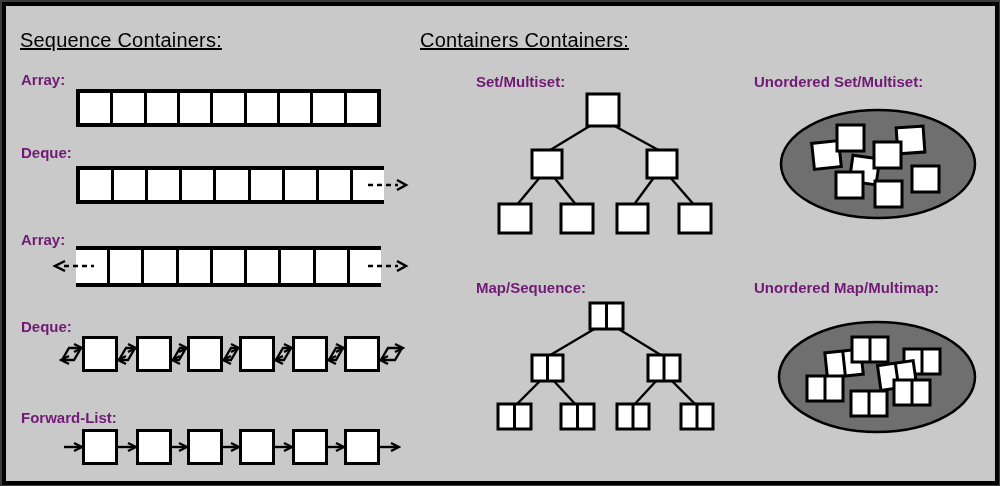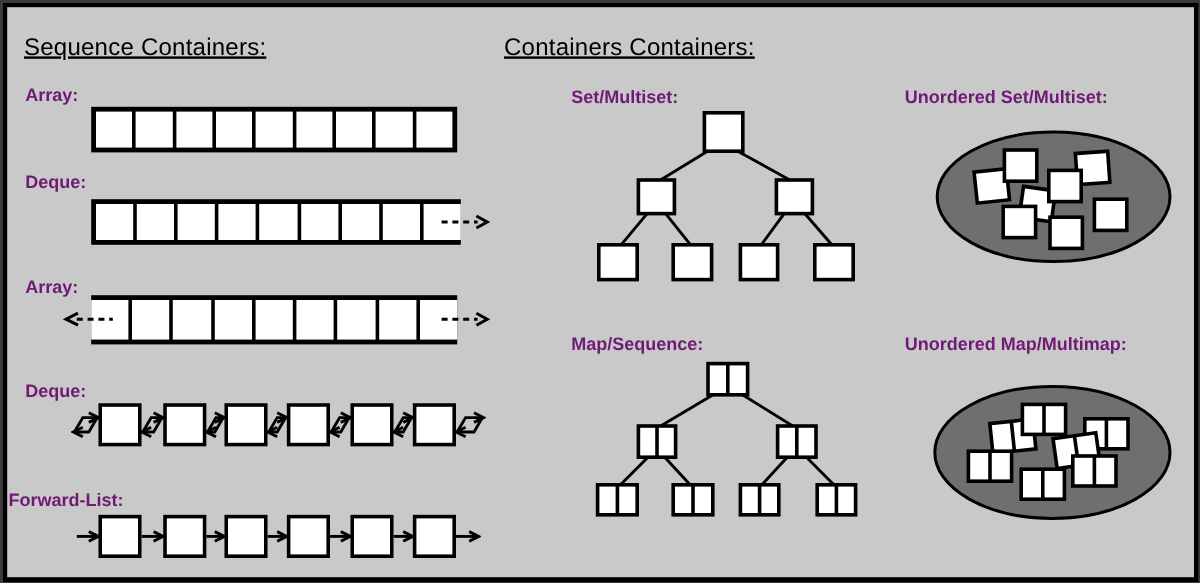--- a/index.html
+++ b/index.html
@@ -26,21 +26,21 @@
 <div class="canvas">
 <div class="frame">
 
   <div class="header" style="left:14px;top:23px">Sequence Containers:</div>
   <div class="header" style="left:414px;top:23px">Containers Containers:</div>
 
   <div class="label" style="left:15px;top:65px">Array:</div>
   <div class="label" style="left:15px;top:138px">Deque:</div>
   <div class="label" style="left:15px;top:225px">Array:</div>
   <div class="label" style="left:15px;top:312px">Deque:</div>
-  <div class="label" style="left:1px;top:403px">Forward-List:</div>
+  <div class="label" style="left:15px;top:403px">Forward-List:</div>
 
   <div class="track array">
     <div class="cell"></div>
         <div class="cell"></div>
         <div class="cell"></div>
         <div class="cell"></div>
         <div class="cell"></div>
         <div class="cell"></div>
         <div class="cell"></div>
         <div class="cell"></div>

